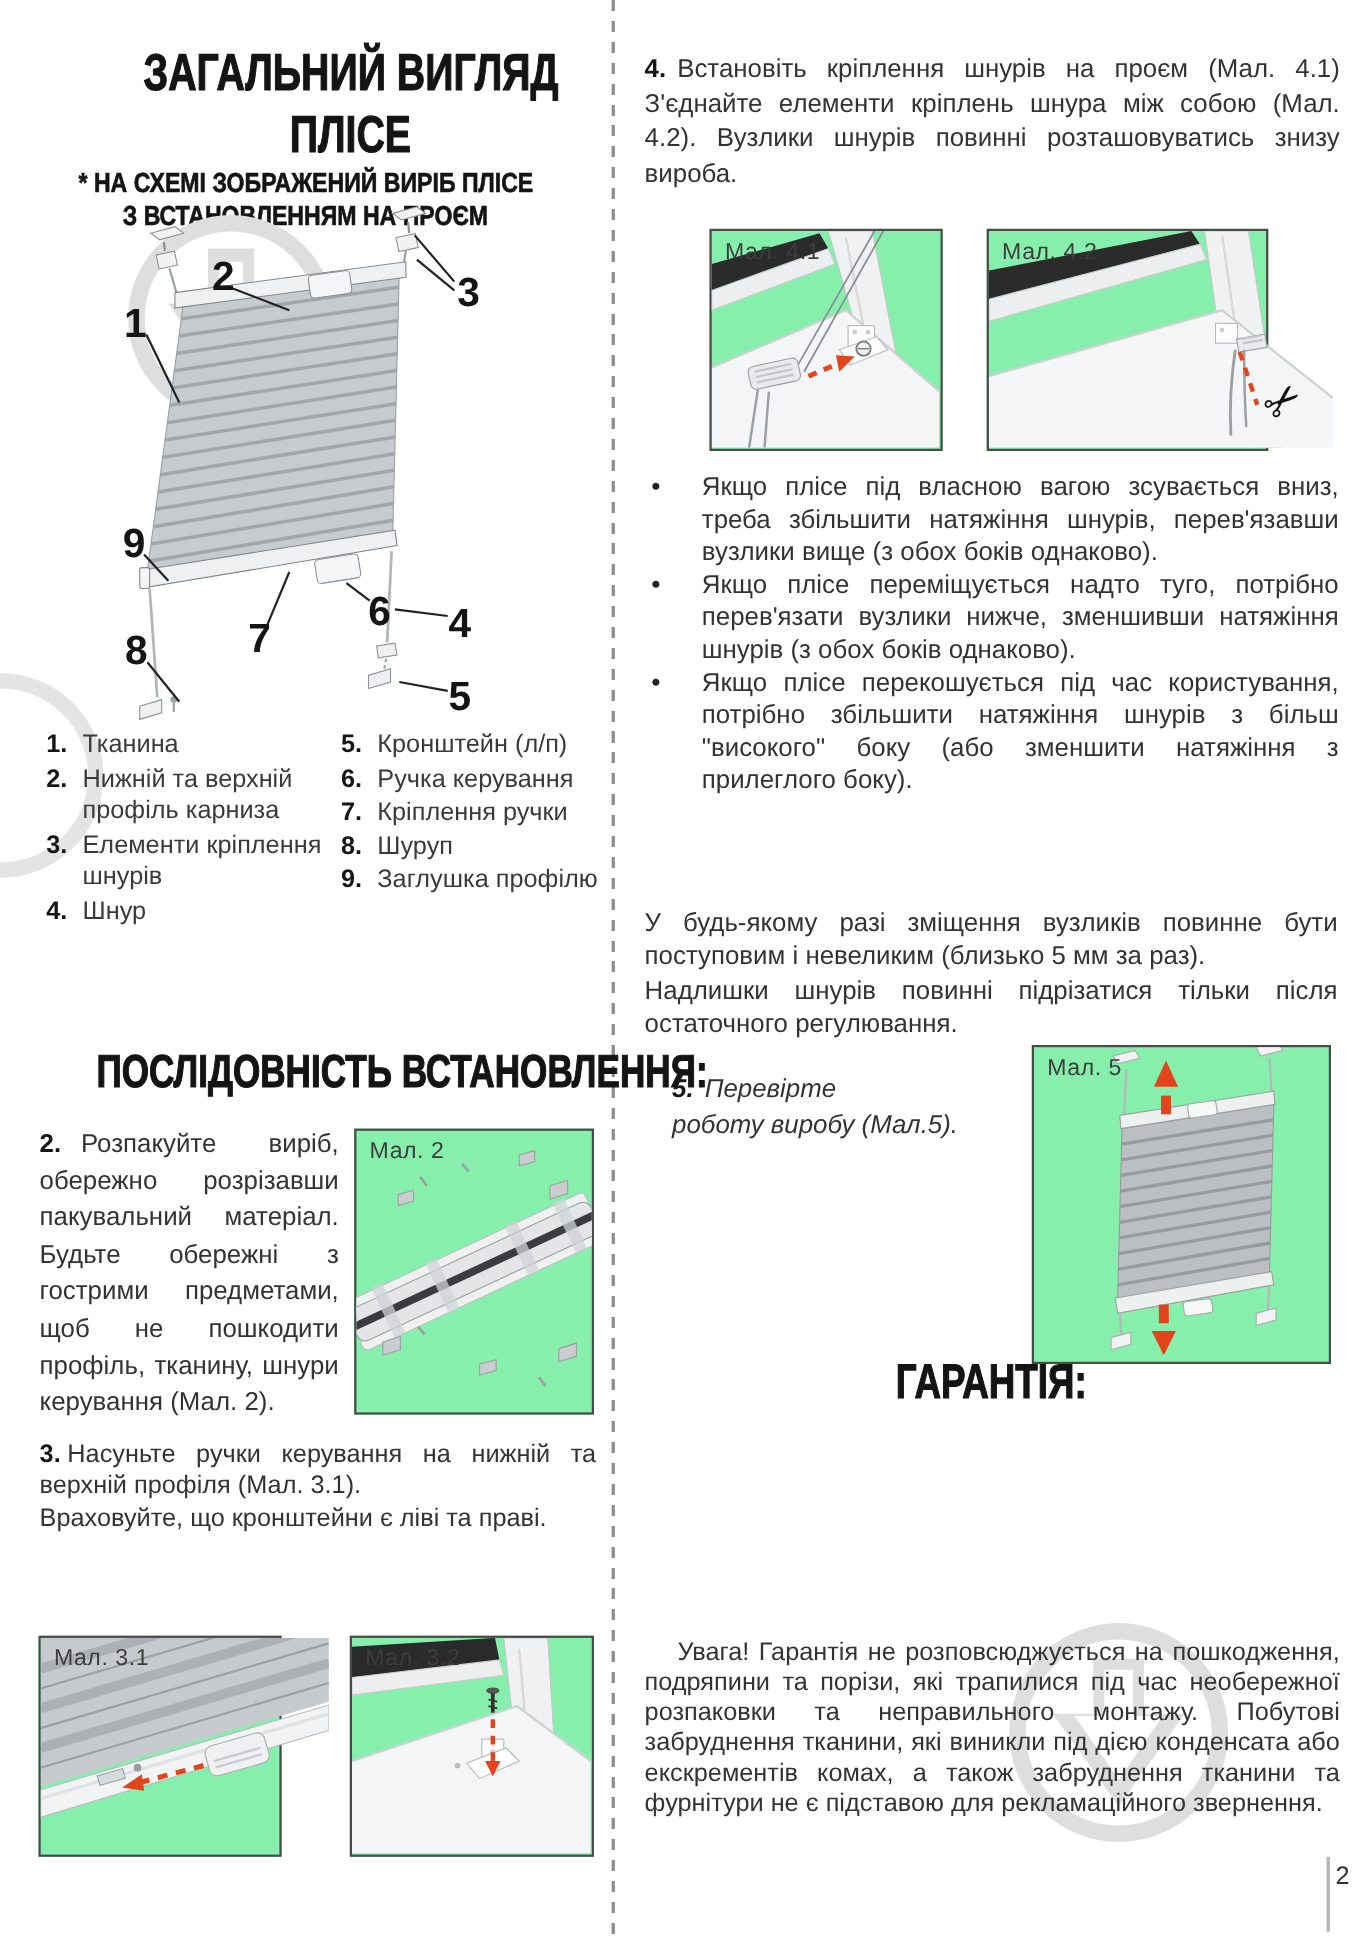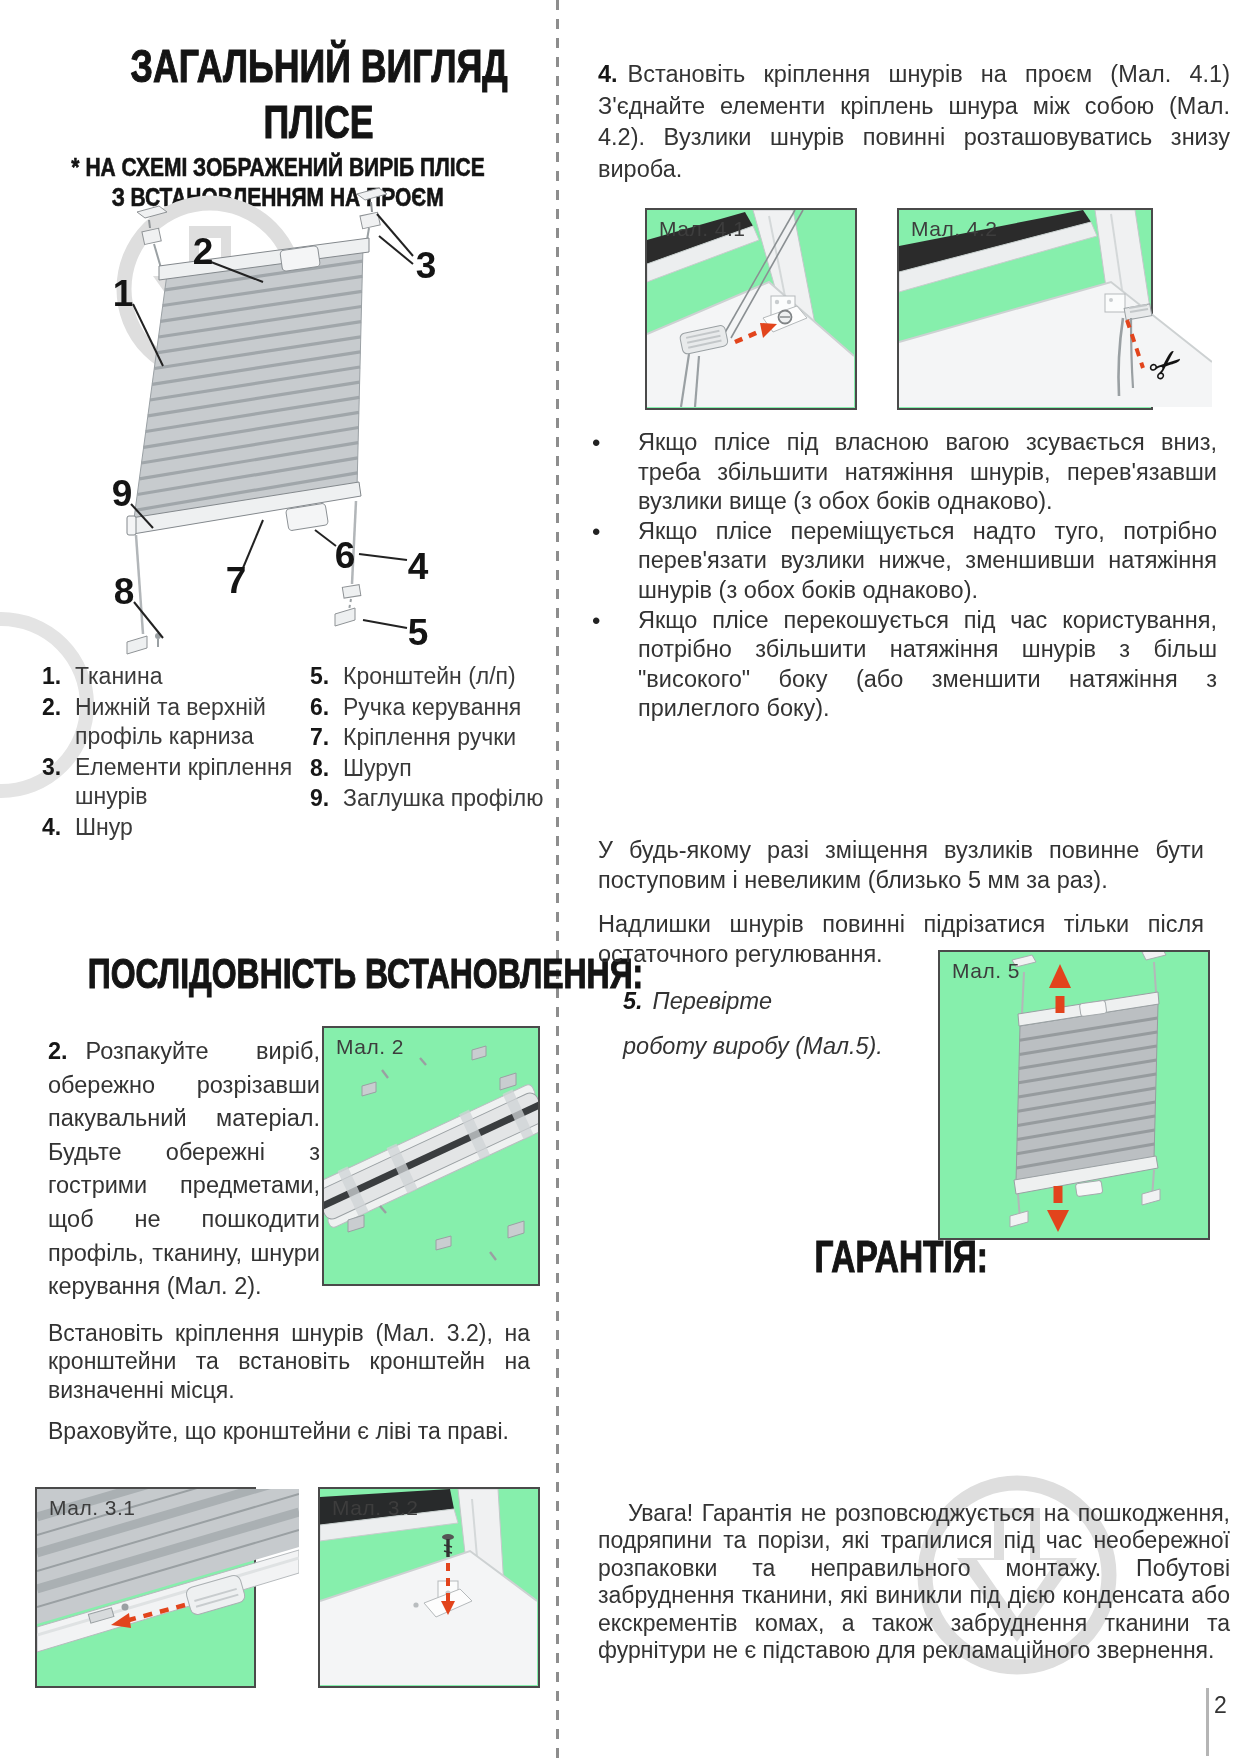--- a/index.html
+++ b/index.html
@@ -28,21 +28,21 @@
   
   .lrow{display:flex;font-size:23px;line-height:29.5px;color:#3a3a3a;margin-bottom:1px;}
   .lrow b{flex:none;width:33px;color:#161616;}
   .lrow span{flex:1;}
   
   .bli{display:flex;margin:0;}
   .bli .mark{flex:none;width:46px;font-size:24px;color:#222;padding-top:1px;}
   .bli .btxt{flex:1;font-size:23.5px;line-height:29.6px;text-align:justify;color:#333;}
   .ring{position:absolute;border-radius:50%;border:14px solid #e4e4e4;z-index:0;}
   .z1{z-index:1;}
-  p{margin:13px;}
+  p{margin:1px;}
 </style>
 </head>
 <body>
 
 <div id="page">
 
   <div id="divider" class="abs"></div>
 
   <div class="ring" style="left:-92px;top:612px;width:158px;height:158px;"></div>
 
@@ -214,21 +214,21 @@
       <g stroke="#9a9fa2" stroke-width="2.4">
         <line x1="58" y1="42" x2="64" y2="50"></line>
           <line x1="166" y1="224" x2="172" y2="232"></line>
         <line x1="96" y1="30" x2="102" y2="37"></line>
           <line x1="56" y1="178" x2="62" y2="185"></line>
       </g>
     </svg>
   </div>
 
   <div class="abs body-txt" style="left:35px;top:1306px;width:508px;font-size:23px;line-height:28.4px;">
-    <p><span>Встановіть кріплення шнурів (Мал. 3.2), на кронштейни та встановіть кронштейн на визначенні місця.</span></p>
+    <p><b class="stepnum" style="margin-right:6px;">3.</b><span>Насуньте ручки керування на нижній та верхній профіля (Мал. 3.1).</span></p>
     <p><span>Враховуйте, що кронштейни є ліві та праві.</span></p>
   </div>
 
   <div class="figbox" style="left:35px;top:1487px;width:221px;height:201px;">
     <span class="figlabel">Мал. 3.1</span>
     <svg width="262" height="196" viewBox="0 0 262 196">
       <polygon points="0,0 262,0 262,58 0,135" fill="#c6cacd"></polygon>
       <g stroke="#aab0b3" stroke-width="9">
         <line x1="0" y1="100" x2="262" y2="23"></line>
         <line x1="0" y1="64" x2="262" y2="-13"></line>

